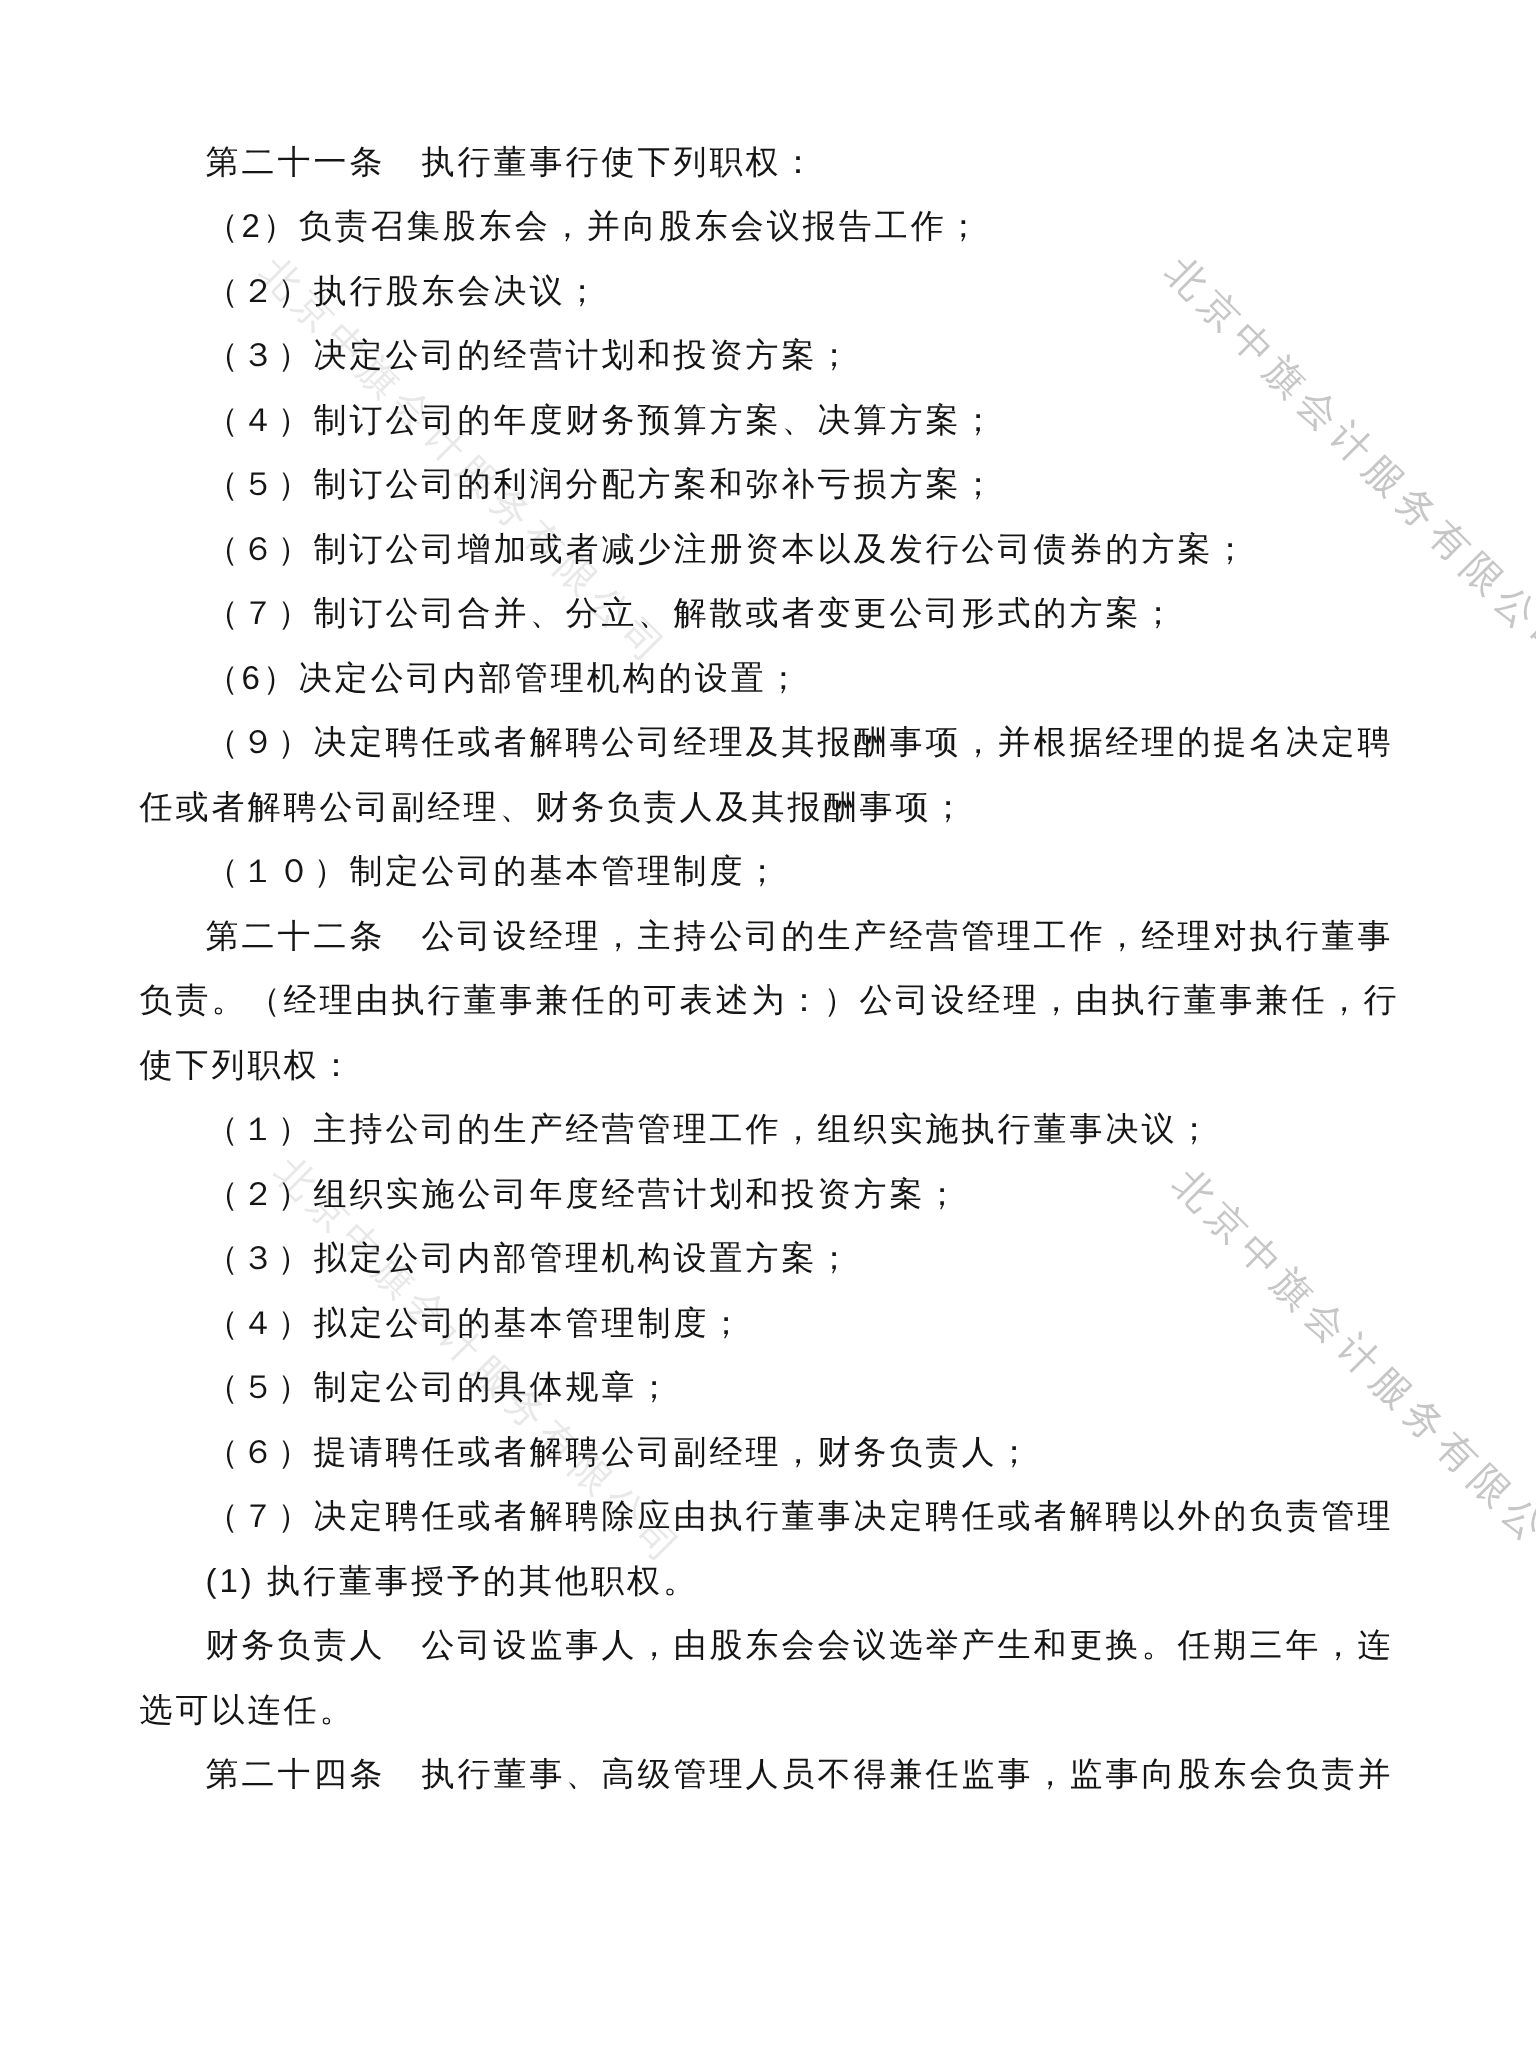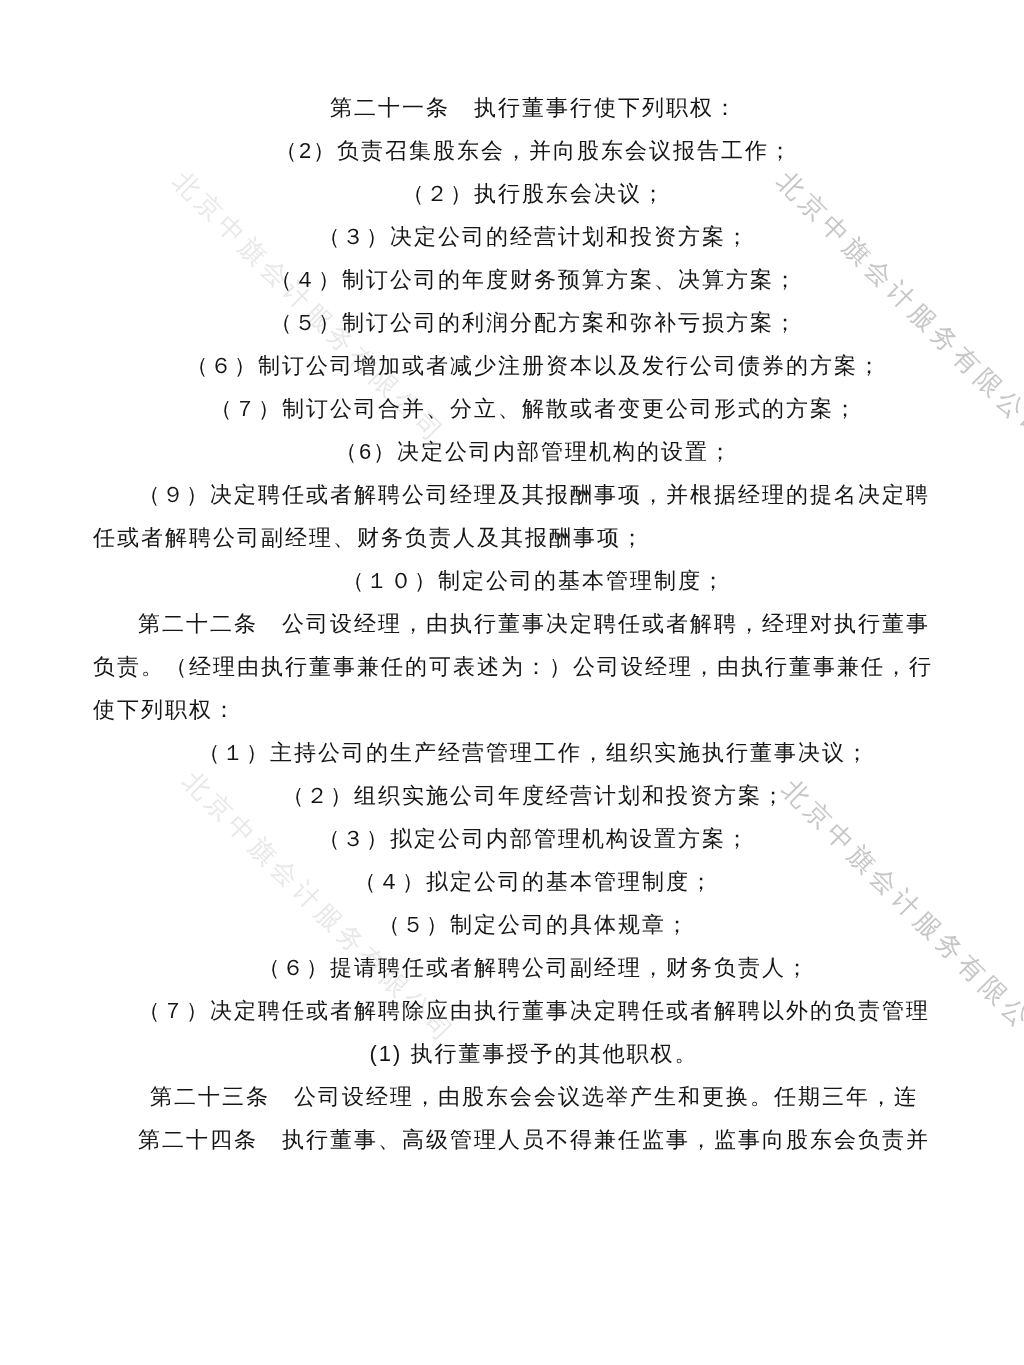--- a/index.html
+++ b/index.html
@@ -42,21 +42,21 @@
   }
   .line {
     margin: 0;
     height: 43px;
     line-height: 43px;
     font-size: 22px;
     letter-spacing: 2px;
     color: #151515;
     white-space: nowrap;
   }
-  .ind { text-indent: 44px; text-align: center; }
+  .ind { text-indent: 44px; }
 </style>
 </head>
 <body>
 
 <div class="page">
 
   <div class="wm wm-faint wm-1">北京中旗会计服务有限公司</div>
   <div class="wm wm-strong wm-2">北京中旗会计服务有限公司</div>
   <div class="wm wm-faint wm-3">北京中旗会计服务有限公司</div>
   <div class="wm wm-strong wm-4">北京中旗会计服务有限公司</div>
@@ -67,28 +67,29 @@
     <p class="line ind">（２）执行股东会决议；</p>
     <p class="line ind">（３）决定公司的经营计划和投资方案；</p>
     <p class="line ind">（４）制订公司的年度财务预算方案、决算方案；</p>
     <p class="line ind">（５）制订公司的利润分配方案和弥补亏损方案；</p>
     <p class="line ind">（６）制订公司增加或者减少注册资本以及发行公司债券的方案；</p>
     <p class="line ind">（７）制订公司合并、分立、解散或者变更公司形式的方案；</p>
     <p class="line ind">（6）决定公司内部管理机构的设置；</p>
     <p class="line ind">（９）决定聘任或者解聘公司经理及其报酬事项，并根据经理的提名决定聘</p>
     <p class="line">任或者解聘公司副经理、财务负责人及其报酬事项；</p>
     <p class="line ind">（１０）制定公司的基本管理制度；</p>
-    <p class="line ind">第二十二条　公司设经理，由执行董事决定聘任或者解聘，经理对执行董事</p>
+    <p class="line ind">第二十二条　公司设经理，主持公司的生产经营管理工作，经理对执行董事</p>
     <p class="line">负责。（经理由执行董事兼任的可表述为：）公司设经理，由执行董事兼任，行</p>
     <p class="line">使下列职权：</p>
     <p class="line ind">（１）主持公司的生产经营管理工作，组织实施执行董事决议；</p>
     <p class="line ind">（２）组织实施公司年度经营计划和投资方案；</p>
     <p class="line ind">（３）拟定公司内部管理机构设置方案；</p>
     <p class="line ind">（４）拟定公司的基本管理制度；</p>
     <p class="line ind">（５）制定公司的具体规章；</p>
     <p class="line ind">（６）提请聘任或者解聘公司副经理，财务负责人；</p>
     <p class="line ind">（７）决定聘任或者解聘除应由执行董事决定聘任或者解聘以外的负责管理</p>
     <p class="line ind">(1) 执行董事授予的其他职权。</p>
-    <p class="line ind">第二十三条　公司设经理，由股东会会议选举产生和更换。任期三年，连</p>
+    <p class="line ind">财务负责人　公司设监事人，由股东会会议选举产生和更换。任期三年，连</p>
+    <p class="line">选可以连任。</p>
     <p class="line ind">第二十四条　执行董事、高级管理人员不得兼任监事，监事向股东会负责并</p>
   </div>
 
 </div>
 
 </body></html>

